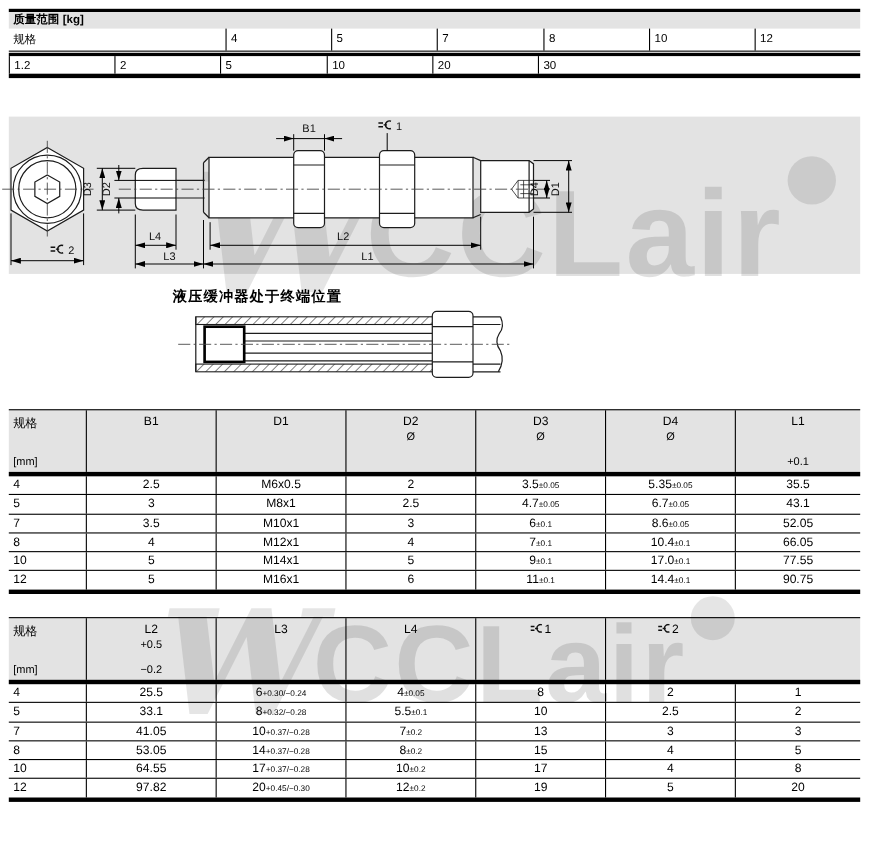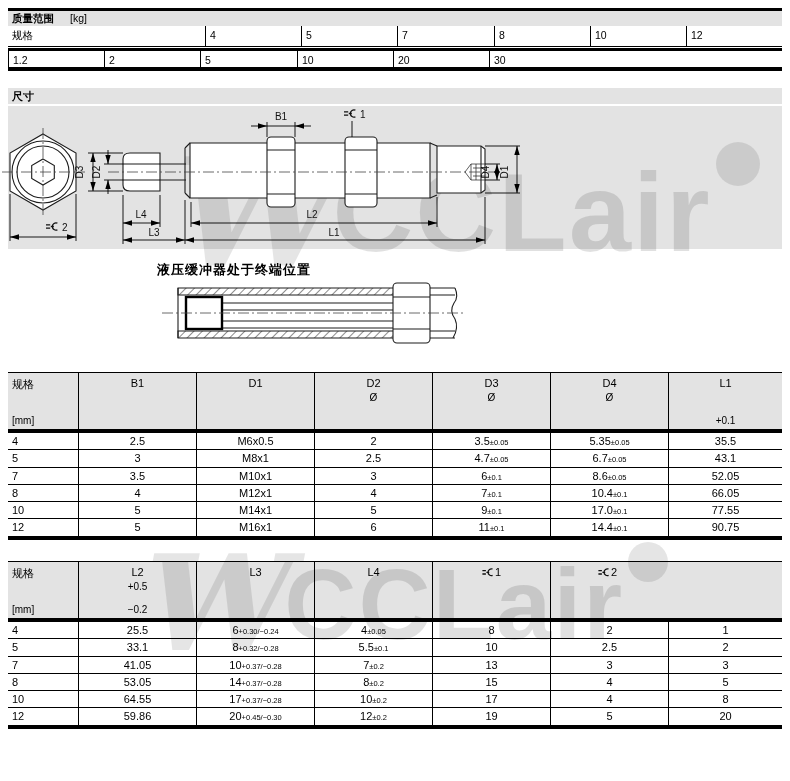--- a/index.html
+++ b/index.html
@@ -3,21 +3,21 @@
 <meta charset="utf-8">
 <style>
   html,body{margin:0;padding:0;background:#fff;}
   .page{position:relative;width:790px;height:781px;background:#ffffff;overflow:hidden;
         font-family:"Liberation Sans",sans-serif;color:#000;}
 
   
   .mtable{position:absolute;left:8px;top:8px;width:774px;border-top:3px solid #000;z-index:3;}
   .mtitle{height:14px;background:#e3e3e3;padding:1px 0 0 4px;font-size:10.5px;line-height:13px;}
   .mtitle .tt{font-weight:bold;}
-  .mtitle .tu{font-weight:normal;margin-left:16px;}
+  .mtitle .tu{font-weight:bold;margin-left:3px;}
   .mrow{display:flex;}
   .mrow.r1{height:20px;border-bottom:1px solid #000;}
   .msep{height:3px;background:#000;margin-top:1px;}
   .mrow.r2{height:16px;border-bottom:4px solid #000;}
   .mc{box-sizing:border-box;padding:3px 0 0 4px;font-size:10.5px;border-left:1px solid #000;}
   .mc.first{border-left:none;width:197px;}
 
   
   .secband{position:absolute;left:8px;top:88px;width:774px;height:16px;background:#e3e3e3;
            font-size:11px;font-weight:bold;padding:1px 0 0 4px;box-sizing:border-box;z-index:3;}
@@ -97,21 +97,20 @@
     <div class="mrow r2" id="mrow2">
         <div class="mc" style="width:96px">1.2</div>
         <div class="mc" style="width:96px">2</div>
         <div class="mc" style="width:97px">5</div>
         <div class="mc" style="width:96px">10</div>
         <div class="mc" style="width:96px">20</div>
         <div class="mc" style="width:96px">30</div>
       </div>
   </div>
 
-  <div class="secband">尺寸</div>
   <div class="panel"></div>
 
   <div class="wm wm1"><span class="ws">W</span><span class="wt">CCLair</span><span class="wd"></span></div>
   <div class="wm wm2"><span class="ws">W</span><span class="wt">CCLair</span><span class="wd"></span></div>
 
   <svg class="draw1" viewBox="0 0 790 144">
     <defs>
       <marker id="arr" viewBox="0 0 10 6" refX="10" refY="3" markerWidth="9" markerHeight="5.4" markerUnits="userSpaceOnUse" orient="auto-start-reverse">
         <path d="M0,0 L10,3 L0,6 Z" fill="#000"></path>
       </marker>
@@ -389,21 +388,21 @@
         <div class="dc c1">10</div>
         <div class="dc">64.55</div>
         <div class="dc"><span class="cm">17</span><span class="ct">+0.37/−0.28</span></div>
         <div class="dc"><span class="cm">10</span><span class="ct">±0.2</span></div>
         <div class="dc">17</div>
         <div class="dc">4</div>
         <div class="dc">8</div>
       </div>
       <div class="drow last">
         <div class="dc c1">12</div>
-        <div class="dc">59.86</div>
+        <div class="dc">97.82</div>
         <div class="dc"><span class="cm">20</span><span class="ct">+0.45/−0.30</span></div>
         <div class="dc"><span class="cm">12</span><span class="ct">±0.2</span></div>
         <div class="dc">19</div>
         <div class="dc">5</div>
         <div class="dc">20</div>
       </div>
     </div>
 
 </div>
 

